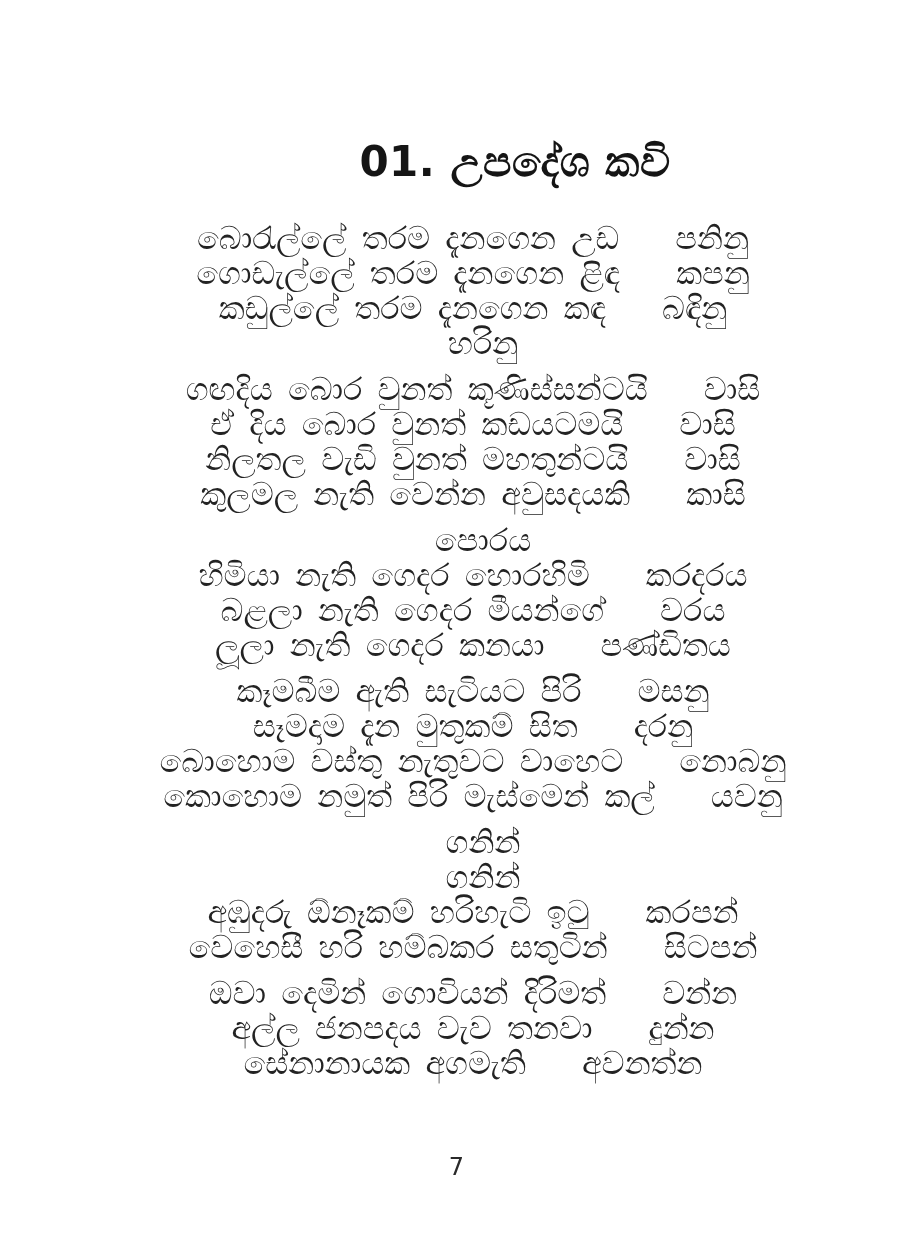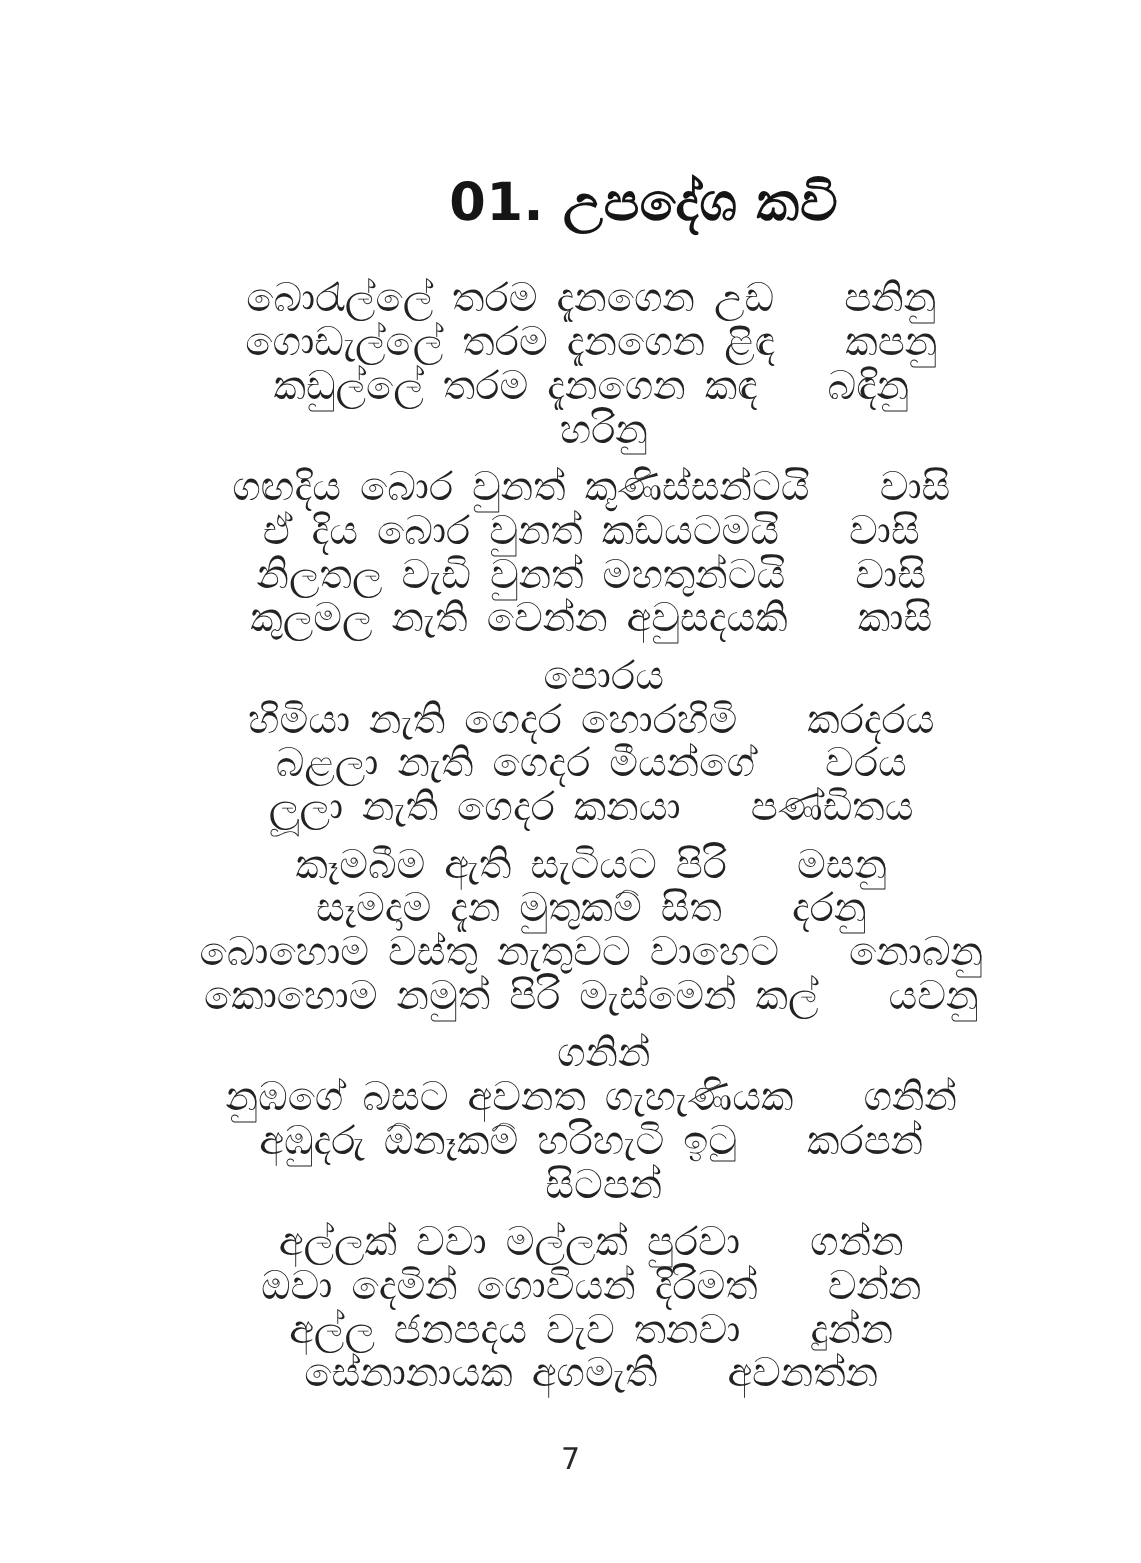--- a/index.html
+++ b/index.html
@@ -144,36 +144,32 @@
         <div class="verse-line">
           <span class="verse-text">කොහොම නමුත් පිරි මැස්මෙන් කල්</span>
           <span class="verse-tail">යවනු</span>
         </div>
       </div>
       <div class="stanza">
         <div class="verse-line">
           <span class="verse-tail">ගනින්</span>
         </div>
         <div class="verse-line">
-          <span class="verse-text">නුඹගේ බසට අවනත ගැහැණියක</span>
           <span class="verse-tail">ගනින්</span>
         </div>
         <div class="verse-line">
           <span class="verse-text">අඹුදරු ඕනෑකම් හරිහැටි ඉටු</span>
           <span class="verse-tail">කරපන්</span>
         </div>
         <div class="verse-line">
+          <span class="verse-text">වෙහෙසී හරි හම්බකර සතුටින්</span>
           <span class="verse-tail">සිටපන්</span>
         </div>
       </div>
       <div class="stanza">
-        <div class="verse-line">
-          <span class="verse-text">අල්ලක් වවා මල්ලක් පුරවා</span>
-          <span class="verse-tail">ගන්න</span>
-        </div>
         <div class="verse-line">
           <span class="verse-text">ඔවා දෙමින් ගොවියන් දිරිමත්</span>
           <span class="verse-tail">වන්න</span>
         </div>
         <div class="verse-line">
           <span class="verse-text">අල්ල ජනපදය වැව තනවා</span>
           <span class="verse-tail">දුන්න</span>
         </div>
         <div class="verse-line">
           <span class="verse-text">සේනානායක අගමැති</span>

